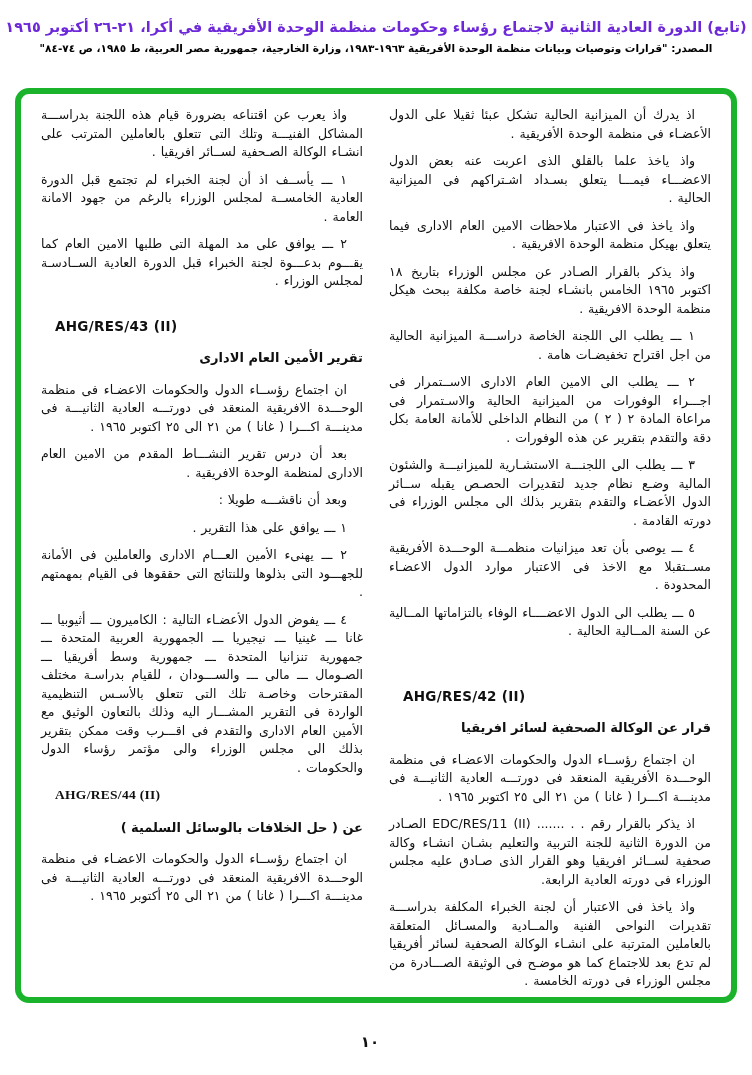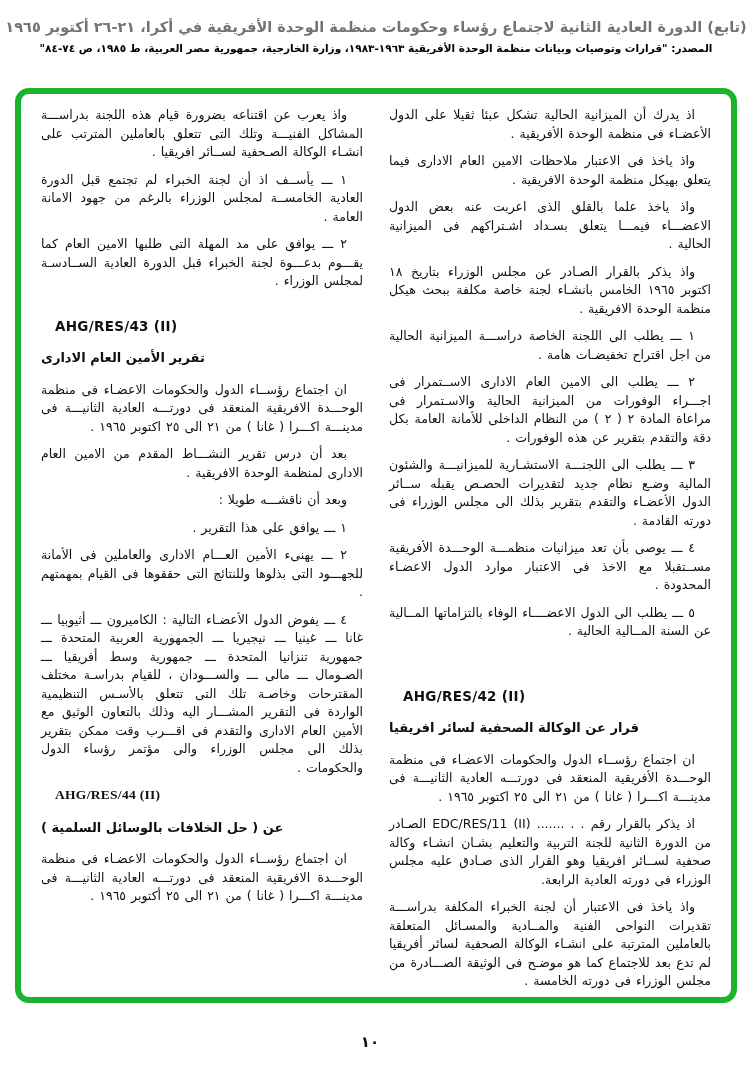--- a/index.html
+++ b/index.html
@@ -9,21 +9,21 @@
     font-family: "DejaVu Sans", sans-serif;
     color: #101010;
     position: relative;
     overflow: hidden;
   }
   .page { width: 752px; height: 1075px; position: relative; }
 
   
   .doc-header { padding-top: 16px; text-align: center; direction: rtl; }
   .doc-header .h1 {
-    font-weight: bold; font-size: 14.5px; line-height: 1.6; color: #737373;
+    font-weight: bold; font-size: 14.5px; line-height: 1.6; color: #6d28d9;
   }
   .doc-header .h2 {
     font-weight: bold; font-size: 10.5px; margin-top: 3px; color: #000;
   }
 
   
   .frame {
     position: absolute;
     left: 15px; top: 88px;
     width: 722px; height: 915px;
@@ -59,21 +59,21 @@
     text-align: left;
     font-weight: bold;
     font-size: 13.5px;
     letter-spacing: 0.3px;
     padding-left: 14px;
     margin: 26px 0 14px 0;
   }
   .code.gap-xl { margin-top: 46px; }
   .code.gap-md { margin-top: 3px; font-family: Liberation Serif, serif; }
   .heading {
-    text-align: left;
+    text-align: right;
     font-weight: bold;
     font-size: 13px;
     margin: 0 0 13px 0;
   }
 
   .page-num {
     position: absolute;
     left: 0; right: 12px;
     bottom: 24px;
     text-align: center;
@@ -90,22 +90,22 @@
   <div class="doc-header">
     <div class="h1">(تابع) الدورة العادية الثانية لاجتماع رؤساء وحكومات منظمة الوحدة الأفريقية في أكرا، ٢١-٢٦ أكتوبر ١٩٦٥</div>
     <div class="h2">المصدر: "قرارات وتوصيات وبيانات منظمة الوحدة الأفريقية ١٩٦٣-١٩٨٣، وزارة الخارجية، جمهورية مصر العربية، ط ١٩٨٥، ص ٧٤-٨٤"</div>
   </div>
 
   <div class="frame">
     <div class="columns">
 
       <div class="column">
         <div class="para">اذ يدرك أن الميزانية الحالية تشكل عبئا ثقيلا على الدول الأعضـاء فى منظمة الوحدة الأفريقية .</div>
+        <div class="para">واذ ياخذ علما بالقلق الذى اعربت عنه بعض الدول الاعضـــاء فيمـــا يتعلق بسـداد اشـتراكهم فى الميزانية الحالية .</div>
         <div class="para">واذ ياخذ فى الاعتبار ملاحظات الامين العام الادارى فيما يتعلق بهيكل منظمة الوحدة الافريقية .</div>
-        <div class="para">واذ ياخذ علما بالقلق الذى اعربت عنه بعض الدول الاعضـــاء فيمـــا يتعلق بسـداد اشـتراكهم فى الميزانية الحالية .</div>
         <div class="para">واذ يذكر بالقرار الصـادر عن مجلس الوزراء بتاريخ ١٨ اكتوبر ١٩٦٥ الخامس بانشـاء لجنة خاصة مكلفة ببحث هيكل منظمة الوحدة الافريقية .</div>
         <div class="item">١ ـــ يطلب الى اللجنة الخاصة دراســـة الميزانية الحالية من اجل اقتراح تخفيضـات هامة .</div>
         <div class="item">٢ ـــ يطلب الى الامين العام الادارى الاســتمرار فى اجـــراء الوفورات من الميزانية الحالية والاسـتمرار فى مراعاة المادة ٢ ( ٢ ) من النظام الداخلى للأمانة العامة بكل دقة والتقدم بتقرير عن هذه الوفورات .</div>
         <div class="item">٣ ـــ يطلب الى اللجنـــة الاستشـارية للميزانيـــة والشئون المالية وضـع نظام جديد لتقديرات الحصـص يقبله ســائر الدول الأعضـاء والتقدم بتقرير بذلك الى مجلس الوزراء فى دورته القادمة .</div>
         <div class="item">٤ ـــ يوصى بأن تعد ميزانيات منظمـــة الوحـــدة الأفريقية مســتقبلا مع الاخذ فى الاعتبار موارد الدول الاعضـاء المحدودة .</div>
         <div class="item">٥ ـــ يطلب الى الدول الاعضــــاء الوفاء بالتزاماتها المــالية عن السنة المــالية الحالية .</div>
         <div class="code gap-xl">AHG/RES/42 (II)</div>
         <div class="heading">قرار عن الوكالة الصحفية لسائر افريقيا</div>
         <div class="para">ان اجتماع رؤســاء الدول والحكومات الاعضـاء فى منظمة الوحـــدة الأفريقية المنعقد فى دورتـــه العادية الثانيـــة فى مدينـــة اكـــرا ( غانا ) من ٢١ الى ٢٥ اكتوبر ١٩٦٥ .</div>
         <div class="para">اذ يذكر بالقرار رقم . . ....... EDC/RES/11 (II) الصـادر من الدورة الثانية للجنة التربية والتعليم بشـان انشـاء وكالة صحفية لســائر افريقيا وهو القرار الذى صـادق عليه مجلس الوزراء فى دورته العادية الرابعة.</div>

